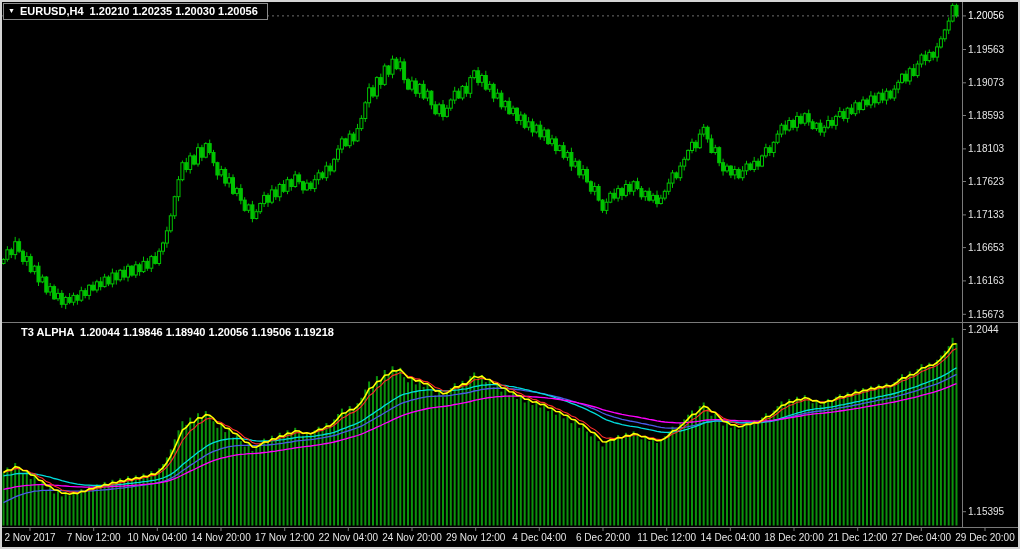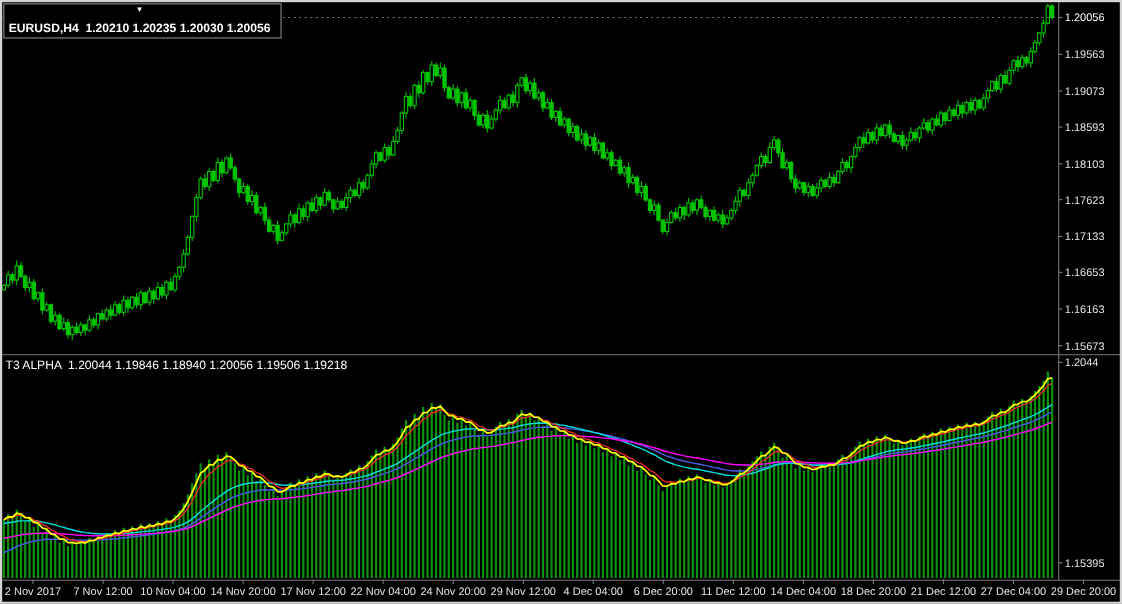--- a/index.html
+++ b/index.html
@@ -4,26 +4,26 @@
 <style>
   html,body{margin:0;padding:0;background:#000;}
   .chart-window{
     position:relative;width:1020px;height:549px;background:#000;
     font-family:"Liberation Sans",sans-serif;overflow:hidden;
   }
   #chart-svg-host{position:absolute;left:0;top:0;width:856px;height:549px;}
   #chart-svg-host svg text{font-family:"Liberation Sans",sans-serif;}
   .title-box{
     position:absolute;left:3px;top:3px;display:flex;align-items:center;gap:5px;
-    background:#000;border:1px solid #8a8a8a;padding:1px 9px 2px 4px;z-index:5;flex-direction:column;
+    background:#000;border:1px solid #8a8a8a;padding:1px 9px 2px 4px;z-index:5;
   }
   .title-box .tri{color:#ffffff;font-size:7px;line-height:10px;}
   .title-text{color:#ffffff;font-size:11px;font-weight:bold;white-space:pre;}
   .ind-label{
-    position:absolute;left:5px;top:326px;color:#ffffff;font-size:11px;font-weight:normal;
+    position:absolute;left:21px;top:326px;color:#ffffff;font-size:11px;font-weight:bold;
     white-space:pre;z-index:5;
   }
 </style>
 </head>
 <body>
 
 <div class="chart-window">
   <div id="chart-svg-host"><svg width="1020" height="549" viewBox="0 0 1020 549">
         <defs>
           <clipPath id="mclip">

